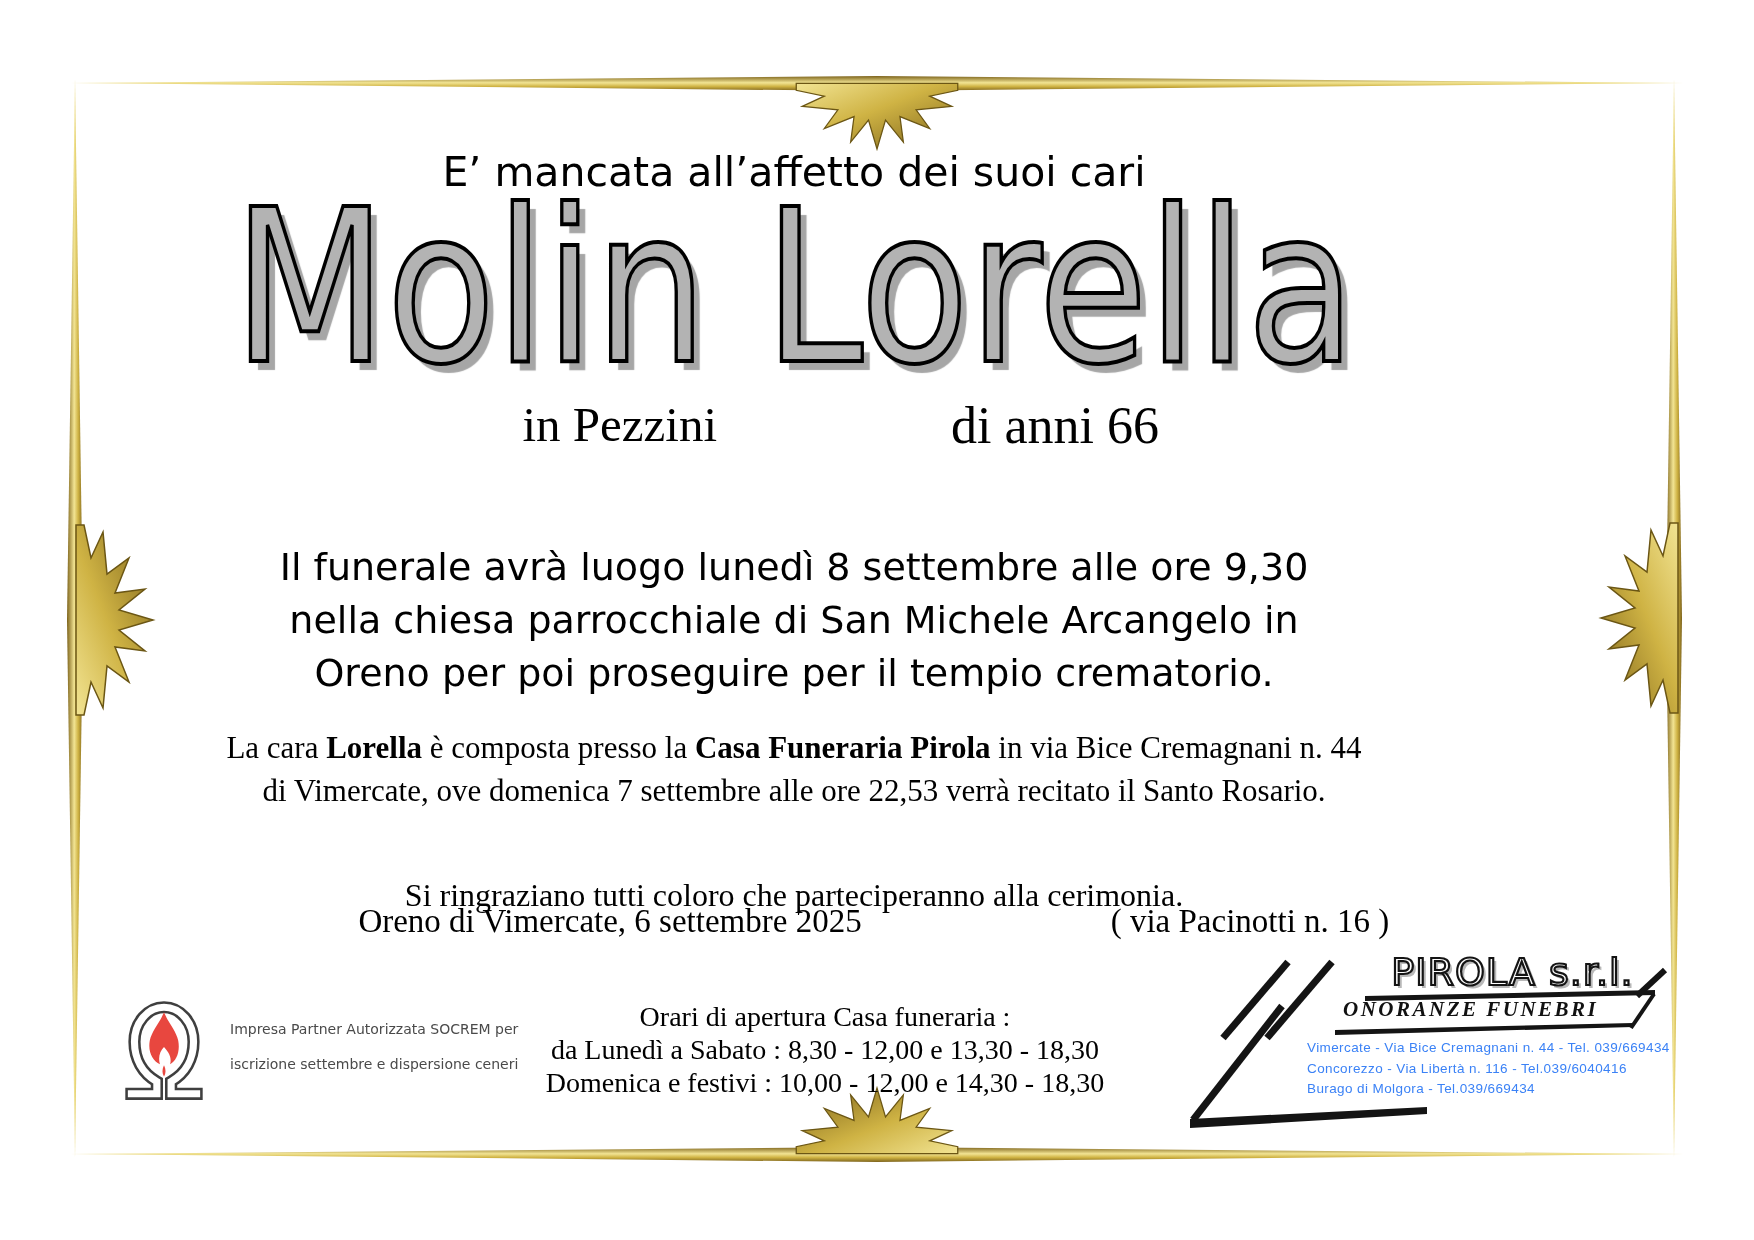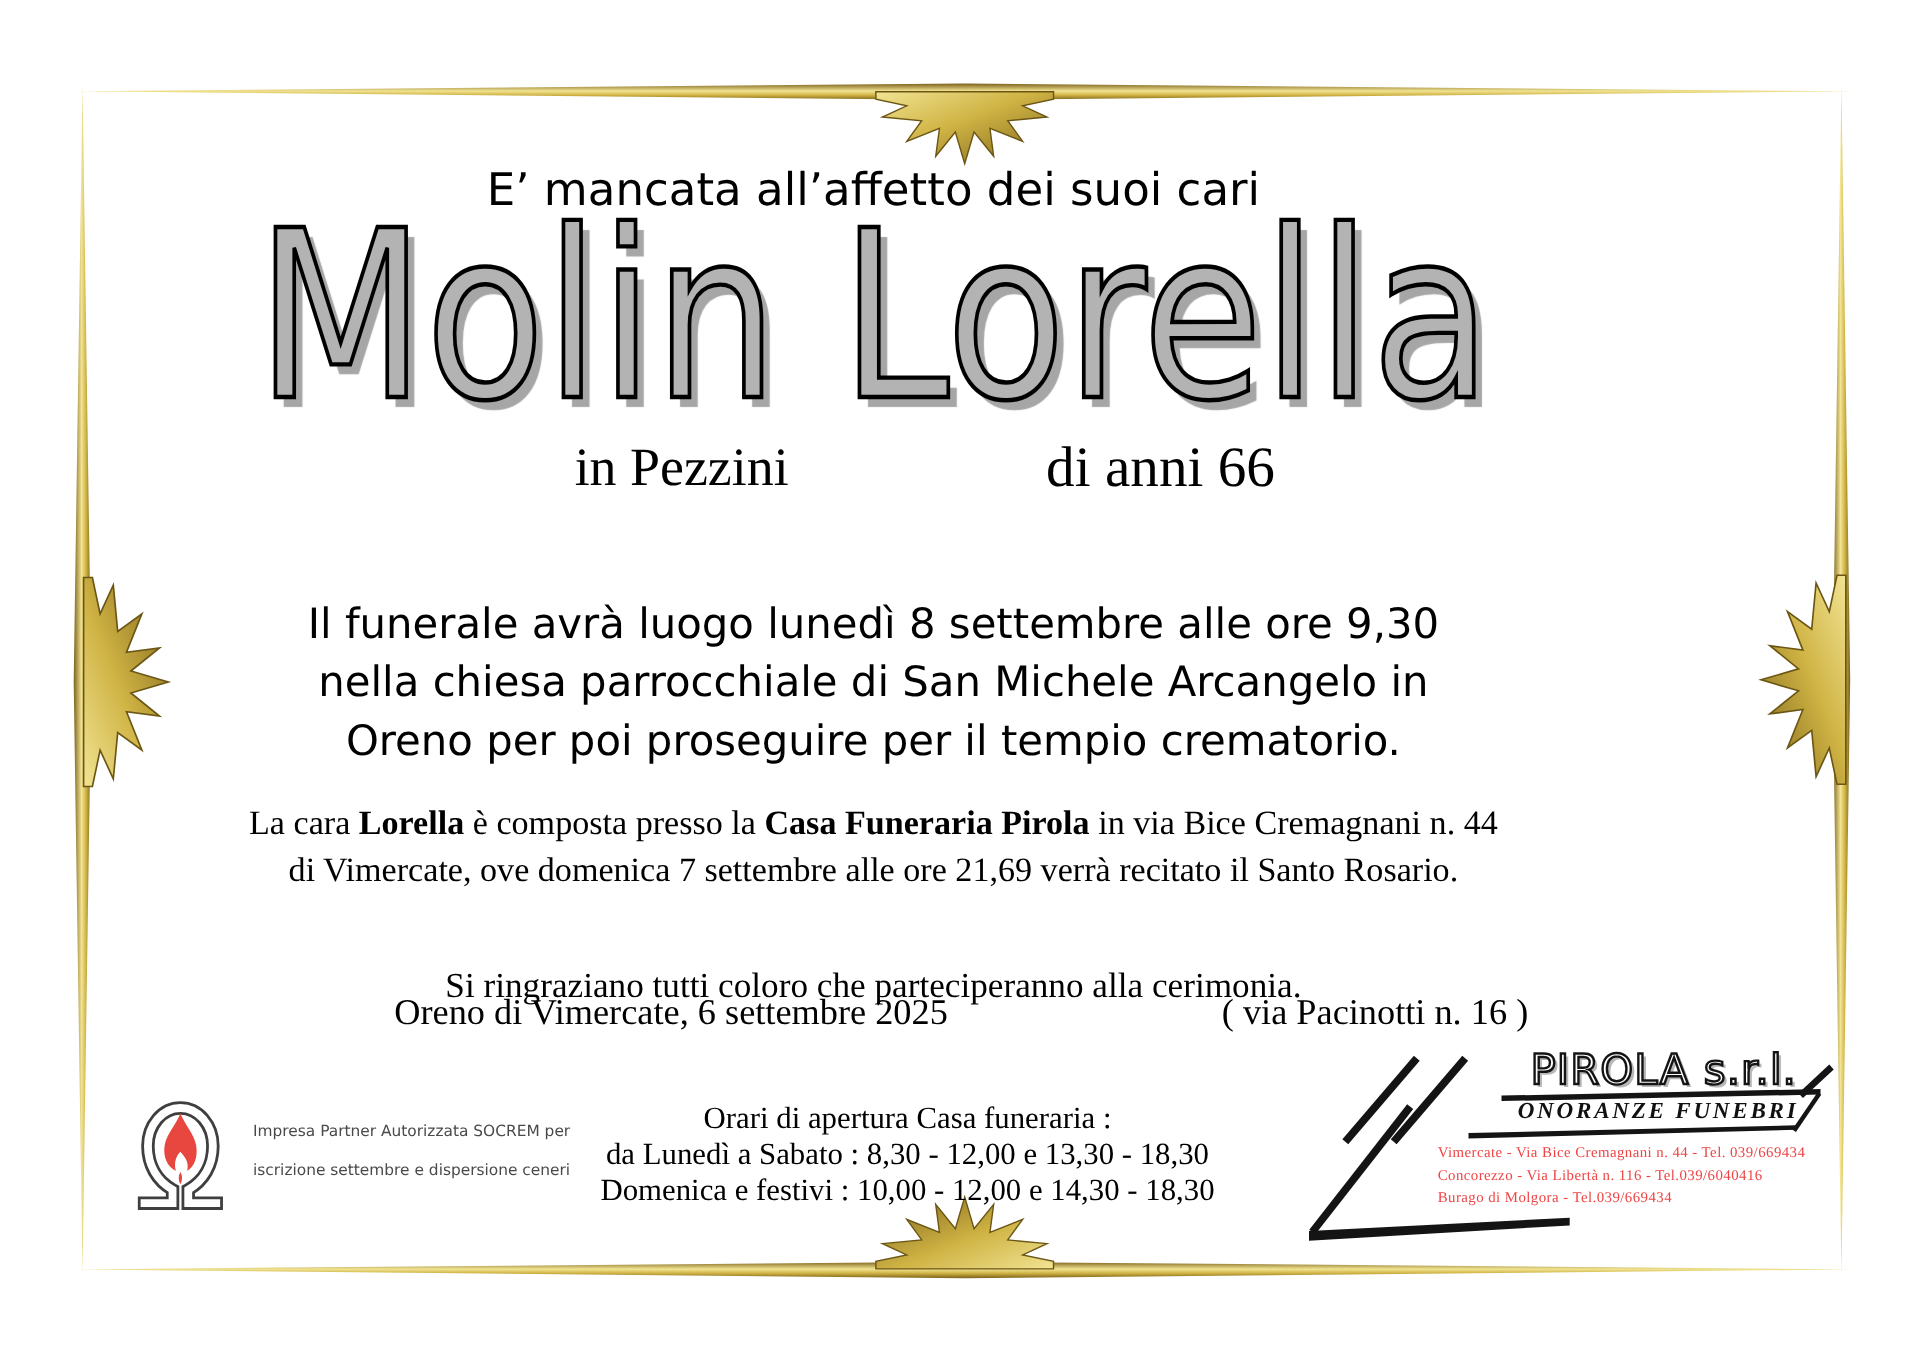--- a/index.html
+++ b/index.html
@@ -30,26 +30,26 @@
   
   .hours{left:475px;top:1000px;width:700px;text-align:center;z-index:2;
          font-size:28px;line-height:33px;}
   
   .pirola{left:1185px;top:950px;width:510px;height:200px;z-index:2;}
   .pirola .art{position:absolute;left:0;top:0;}
   .outline-text{color:#fff;-webkit-text-stroke:2.2px #141414;font-weight:normal;
                 font-family:"DejaVu Sans",sans-serif;text-shadow:3px 3px 0 #b8b8b8;}
   .pirola-company{position:absolute;left:180px;top:0px;width:295px;text-align:center;
                   font-size:38px;letter-spacing:1px;white-space:nowrap;}
-  .pirola-tagline{position:absolute;left:158px;top:47px;width:292px;text-align:right;
+  .pirola-tagline{position:absolute;left:158px;top:47px;width:292px;text-align:left;
                   font-family:"Liberation Serif",serif;font-style:italic;font-weight:bold;
                   font-size:21px;letter-spacing:2.5px;color:#111;white-space:nowrap;}
   .pirola-addr{position:absolute;left:122px;top:88px;text-align:left;
-               font-family:Liberation Serif, serif;font-size:13.5px;line-height:20.5px;
-               letter-spacing:0.4px;color:#ef4444;white-space:nowrap;}
+               font-family:Liberation Sans, sans-serif;font-size:13.5px;line-height:20.5px;
+               letter-spacing:0.4px;color:#3b82f6;white-space:nowrap;}
   .pirola-banner{position:absolute;left:238px;top:132px;width:270px;text-align:center;
                  font-size:28px;letter-spacing:2px;white-space:nowrap;}
 </style>
 </head>
 <body>
 
 <div class="page">
 
   <svg id="frame-svg" width="1754" height="1240" viewBox="0 0 1754 1240">
     <defs>
@@ -94,21 +94,21 @@
   <div class="abs age">di anni 66</div>
 
   <div class="abs center-col funeral">
     <div>Il funerale avrà luogo lunedì 8 settembre alle ore 9,30</div>
     <div>nella chiesa parrocchiale di San Michele Arcangelo in</div>
     <div>Oreno per poi proseguire per il tempio crematorio.</div>
   </div>
 
   <div class="abs center-col repose">
     <div><span>La cara </span><b>Lorella</b><span> è composta presso la </span><b>Casa Funeraria Pirola</b><span> in via Bice Cremagnani n. 44</span></div>
-    <div>di Vimercate, ove domenica 7 settembre alle ore 21,69 verrà recitato il Santo Rosario.</div>
+    <div>di Vimercate, ove domenica 7 settembre alle ore 22,53 verrà recitato il Santo Rosario.</div>
   </div>
 
   <div class="abs center-col thanks">Si ringraziano tutti coloro che parteciperanno alla cerimonia.</div>
 
   <div class="abs dateline">Oreno di Vimercate, 6 settembre 2025</div>
   <div class="abs addrnote">( via Pacinotti n. 16 )</div>
 
   <svg class="abs socrem-logo" width="104" height="112" viewBox="0 0 100 110">
     <path d="M18,99 L43,99 L43,87 C29,79 21,65 21,48 C21,29 34,14 50,14 C66,14 79,29 79,48 C79,65 71,79 57,87 L57,99 L82,99" fill="none" stroke-width="12" stroke-linecap="square" stroke="#3f3f3f"></path>
     <path d="M18,99 L43,99 L43,87 C29,79 21,65 21,48 C21,29 34,14 50,14 C66,14 79,29 79,48 C79,65 71,79 57,87 L57,99 L82,99" fill="none" stroke="#ffffff" stroke-width="7" stroke-linecap="square"></path>

